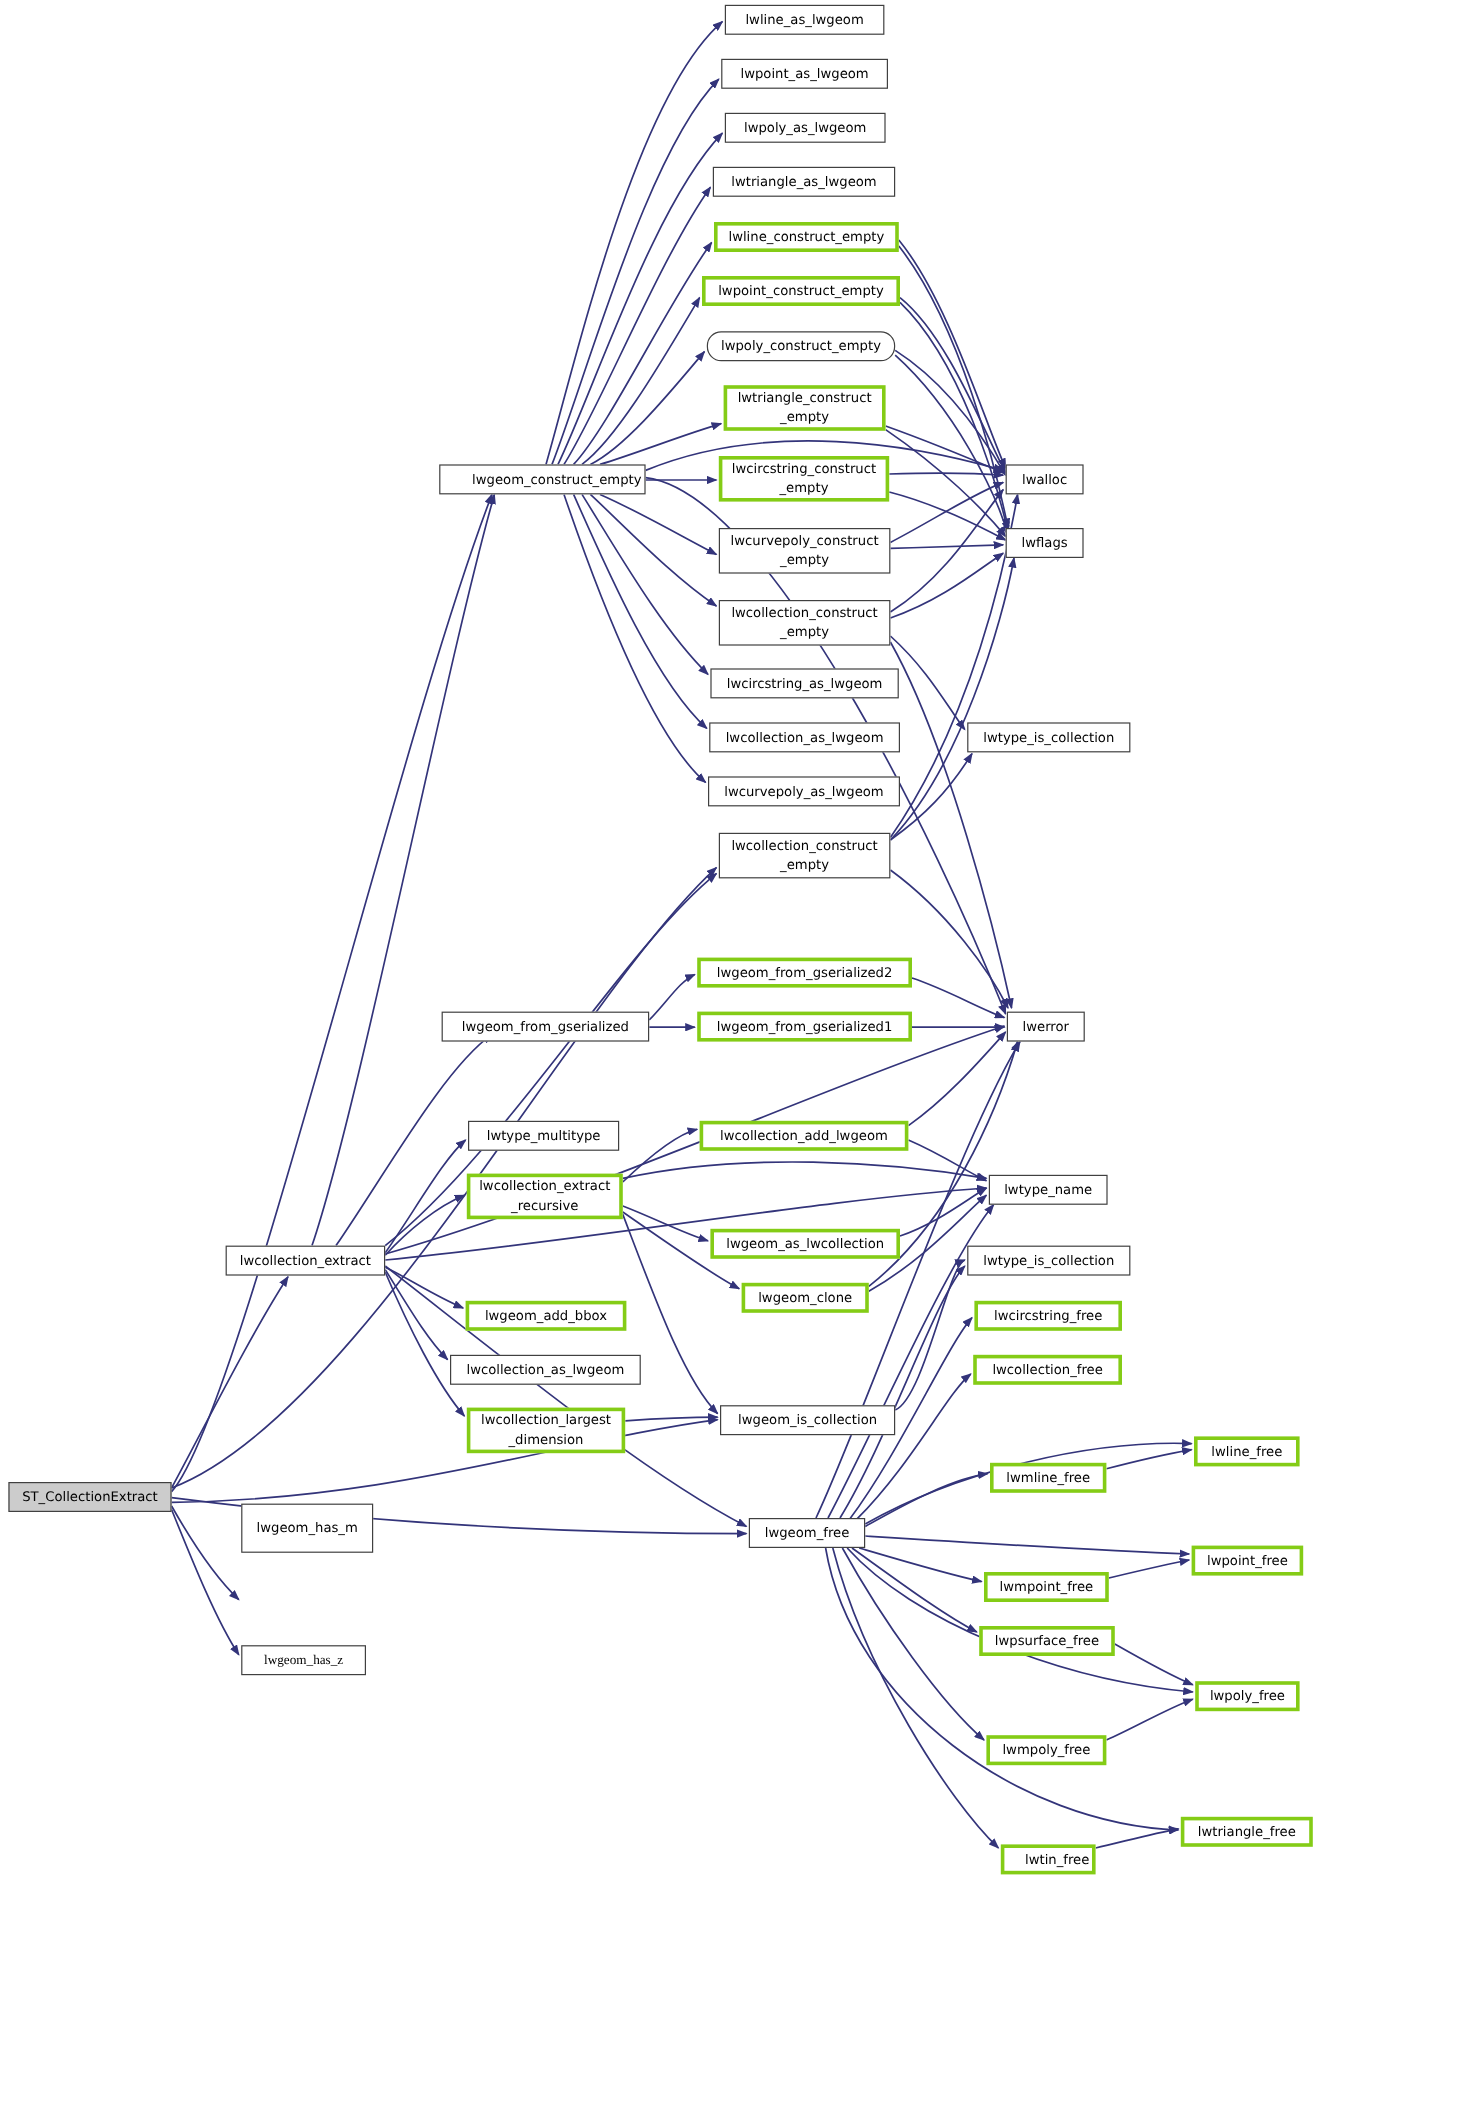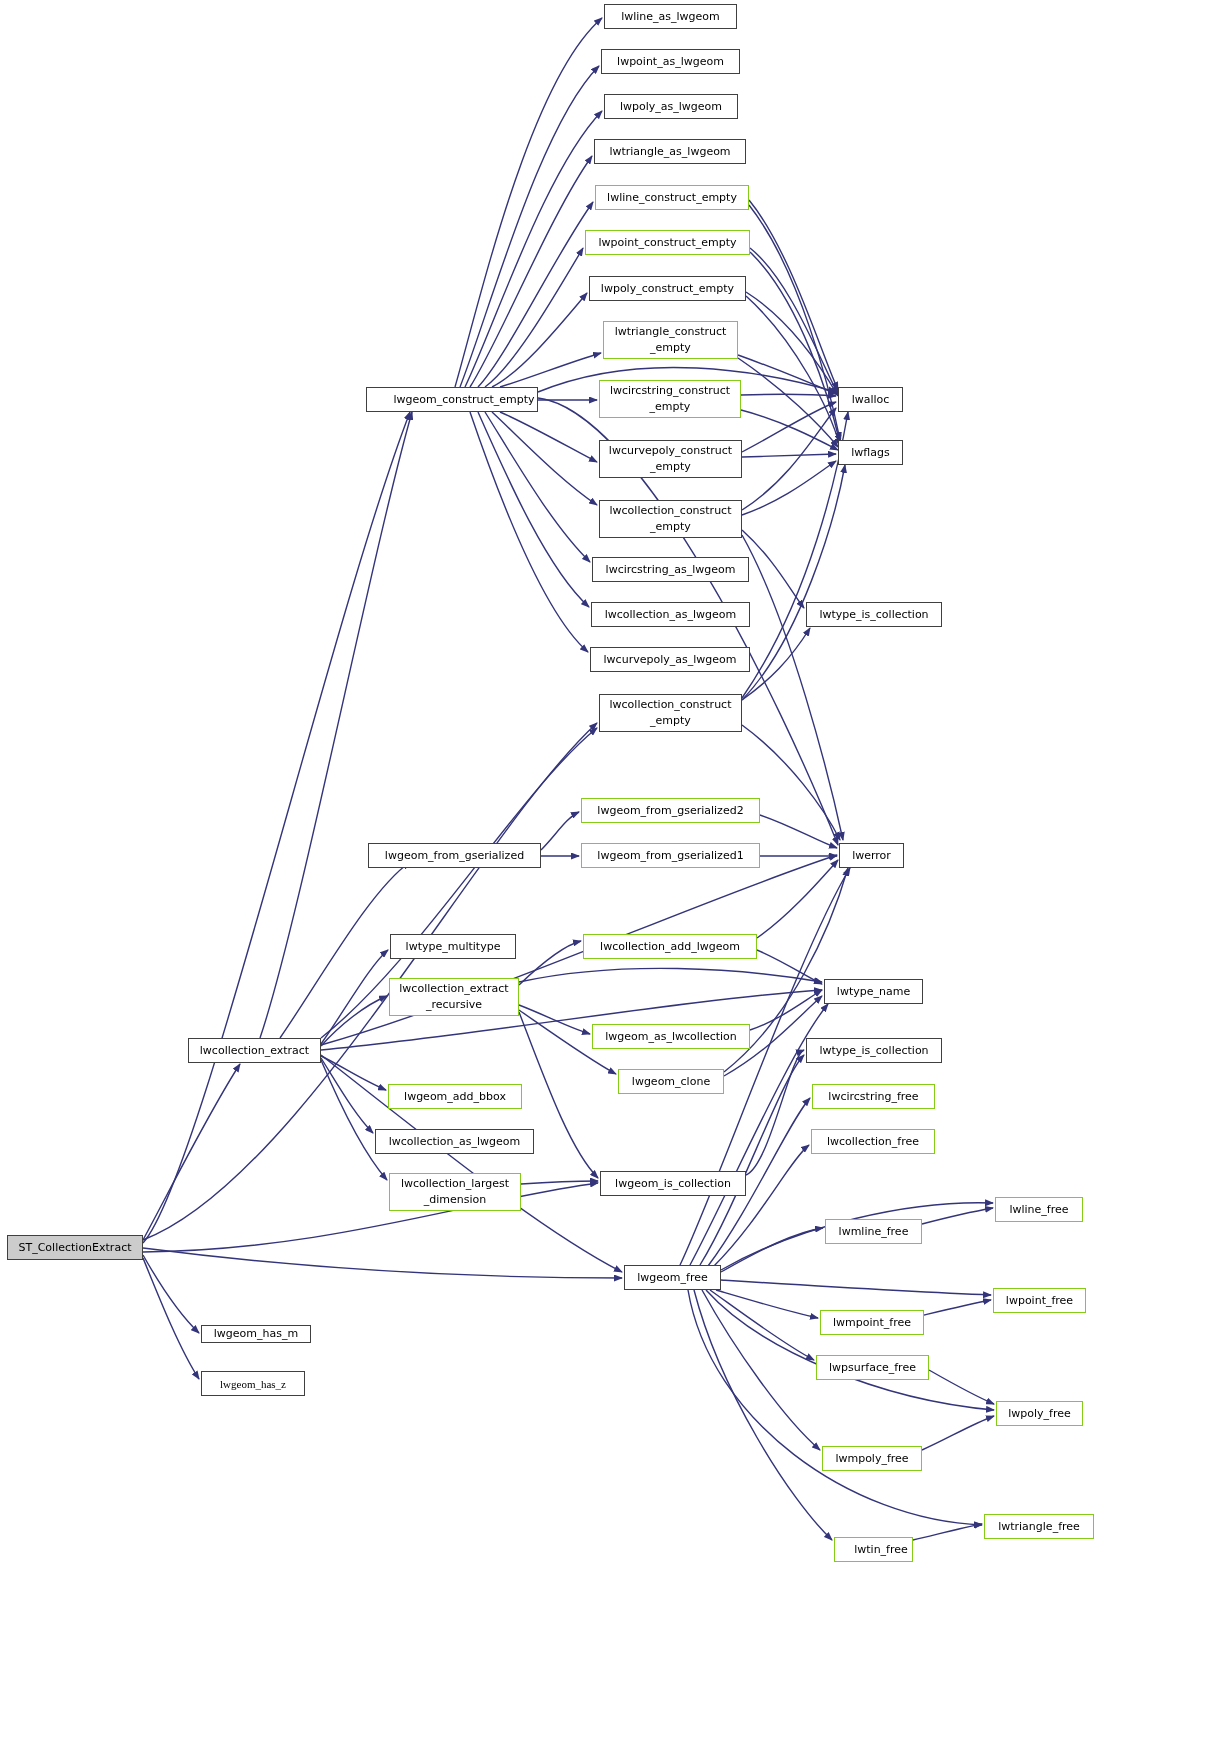--- a/index.html
+++ b/index.html
@@ -3,21 +3,21 @@
 <meta charset="utf-8">
 <style>
   html,body{margin:0;padding:0;background:#ffffff;}
   body{font-family:"DejaVu Sans","Liberation Sans",sans-serif;}
   #graph{position:relative;width:1224px;height:1751px;background:#fff;overflow:hidden;}
   #edges{position:absolute;left:0;top:0;width:1224px;height:1751px;}
   .node{position:absolute;box-sizing:border-box;display:flex;align-items:center;
         justify-content:center;text-align:center;background:#ffffff;
         font-size:11px;line-height:16px;color:#000;white-space:pre;}
   .node.b-black{border:1px solid #404040;}
-  .node.b-red{border:1px solid #84cc16;}
+  .node.b-red{border:3px solid #84cc16;}
   .node.root{background:#cccccc;border:1px solid #404040;}
 </style>
 </head>
 <body>
 
 <div id="graph">
   <svg id="edges" viewBox="0 0 1224 1751" xmlns="http://www.w3.org/2000/svg">
     <defs>
       <marker id="arrow" markerWidth="9" markerHeight="7" refX="8" refY="3.5" orient="auto" markerUnits="userSpaceOnUse">
         <path d="M0,0 L9,3.5 L0,7 z" fill="#33347a"></path>
@@ -111,38 +111,38 @@
         <path d="M742,535 C790,620 830,780 843,840" marker-end="url(#arrow)"></path>
         <path d="M742,700 C800,640 835,520 845,465" marker-end="url(#arrow)"></path>
         <path d="M742,698 C810,600 838,470 848,412" marker-end="url(#arrow)"></path>
         <path d="M742,700 C770,680 790,660 810,628" marker-end="url(#arrow)"></path>
         <path d="M742,725 C790,760 825,810 840,840" marker-end="url(#arrow)"></path>
       </g>
   </svg>
   <div id="node-layer">
       <div class="node root" style="left: 7px; top: 1235px; width: 136px; height: 25px; text-align: center;">ST_CollectionExtract</div>
       <div class="node b-black" style="left: 188px; top: 1038px; width: 133px; height: 25px;">lwcollection_extract</div>
-      <div class="node b-black" style="left: 201px; top: 1325px; width: 110px; height: 18px;">lwgeom_has_m</div>
+      <div class="node b-black" style="left: 201px; top: 1253px; width: 110px; height: 41px;">lwgeom_has_m</div>
       <div class="node b-black" style="left: 201px; top: 1371px; width: 104px; height: 25px; font-family: Liberation Serif, serif;">lwgeom_has_z</div>
       <div class="node b-black" style="left: 366px; top: 387px; width: 172px; height: 25px; padding-left: 24px;">lwgeom_construct_empty</div>
       <div class="node b-black" style="left: 368px; top: 843px; width: 173px; height: 25px;">lwgeom_from_gserialized</div>
       <div class="node b-black" style="left: 390px; top: 934px; width: 126px; height: 25px;">lwtype_multitype</div>
       <div class="node b-red" style="left: 389px; top: 978px; width: 130px; height: 38px;">lwcollection_extract
 _recursive</div>
       <div class="node b-red" style="left: 388px; top: 1084px; width: 134px; height: 25px;">lwgeom_add_bbox</div>
       <div class="node b-black" style="left: 375px; top: 1129px; width: 159px; height: 25px;">lwcollection_as_lwgeom</div>
       <div class="node b-red" style="left: 389px; top: 1173px; width: 132px; height: 38px;">lwcollection_largest
 _dimension</div>
       <div class="node b-black" style="left: 604px; top: 4px; width: 133px; height: 25px;">lwline_as_lwgeom</div>
       <div class="node b-black" style="left: 601px; top: 49px; width: 139px; height: 25px;">lwpoint_as_lwgeom</div>
       <div class="node b-black" style="left: 604px; top: 94px; width: 134px; height: 25px;">lwpoly_as_lwgeom</div>
       <div class="node b-black" style="left: 594px; top: 139px; width: 152px; height: 25px;">lwtriangle_as_lwgeom</div>
       <div class="node b-red" style="left: 595px; top: 185px; width: 154px; height: 25px;">lwline_construct_empty</div>
       <div class="node b-red" style="left: 585px; top: 230px; width: 165px; height: 25px;">lwpoint_construct_empty</div>
-      <div class="node b-black" style="left: 589px; top: 276px; width: 157px; height: 25px;">lwpoly_construct_empty</div>
+      <div class="node b-black" style="left: 589px; top: 276px; width: 157px; height: 25px; border-radius: 12px;">lwpoly_construct_empty</div>
       <div class="node b-red" style="left: 603px; top: 321px; width: 135px; height: 38px;">lwtriangle_construct
 _empty</div>
       <div class="node b-red" style="left: 599px; top: 380px; width: 142px; height: 38px;">lwcircstring_construct
 _empty</div>
       <div class="node b-black" style="left: 599px; top: 440px; width: 143px; height: 38px;">lwcurvepoly_construct
 _empty</div>
       <div class="node b-black" style="left: 599px; top: 500px; width: 143px; height: 38px;">lwcollection_construct
 _empty</div>
       <div class="node b-black" style="left: 592px; top: 557px; width: 157px; height: 25px;">lwcircstring_as_lwgeom</div>
       <div class="node b-black" style="left: 591px; top: 602px; width: 159px; height: 25px;">lwcollection_as_lwgeom</div>

